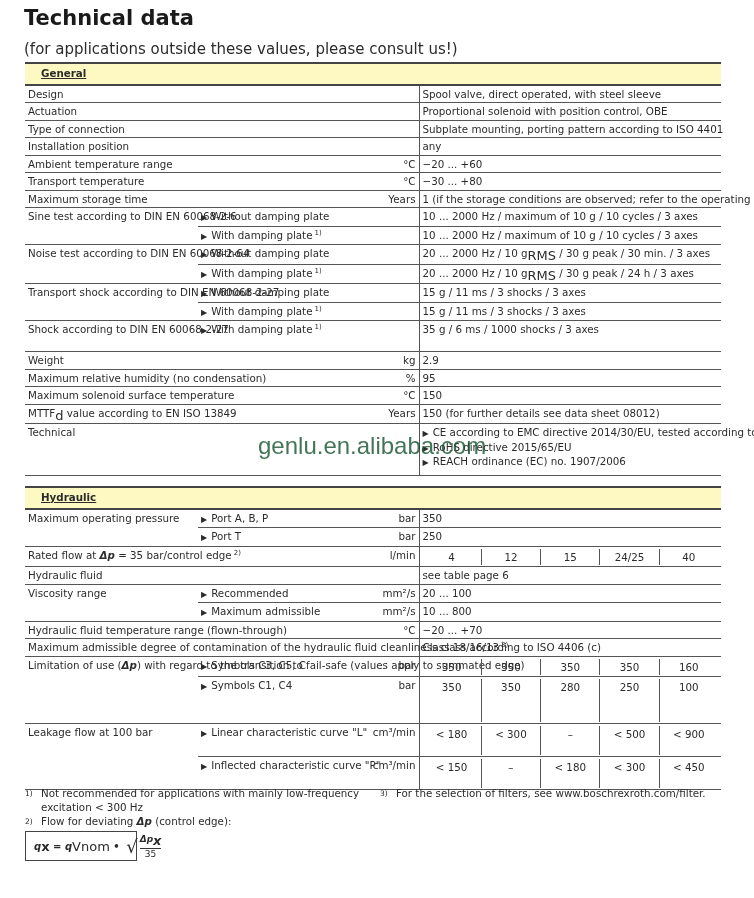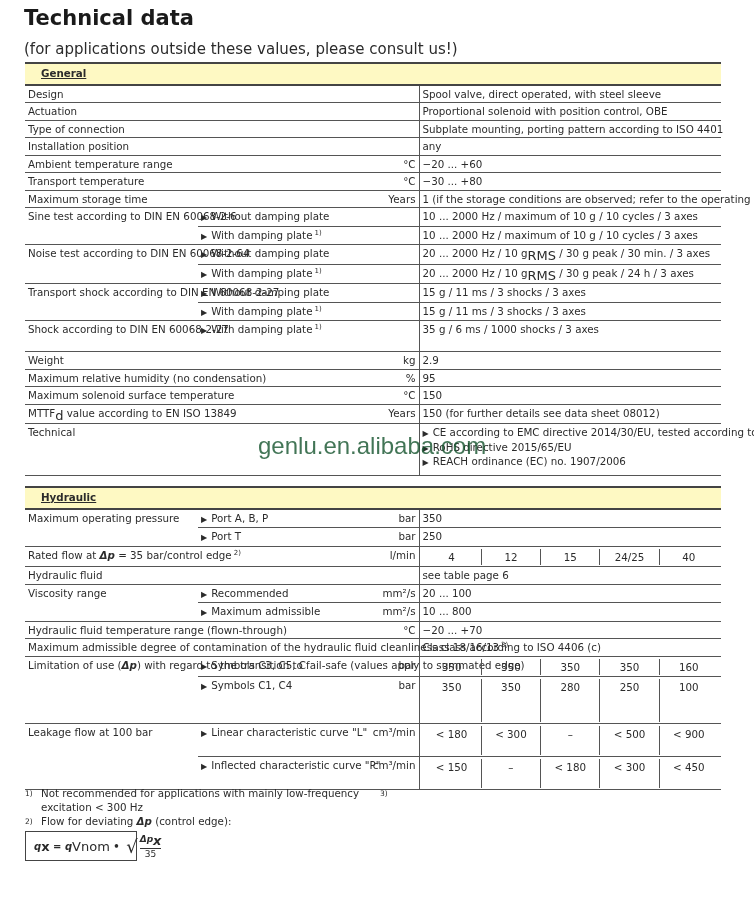--- a/index.html
+++ b/index.html
@@ -309,13 +309,14 @@
     <sub style="font-weight:normal;">Vnom</sub>
   <span style="white-space:pre;"> • </span>
   <span class="sqrt">√</span>
   <span class="frac">
     <span class="n"><span>Δp</span><sub>x</sub></span>
     <span class="d">35</span>
   </span>
 </div>
 <div class="fn" style="left:380px; top:787px; width:345px;">
   <span class="num">3)</span>
+  <span class="txt">For the selection of filters, see www.boschrexroth.com/filter.</span>
 </div>
 
 </body></html>

